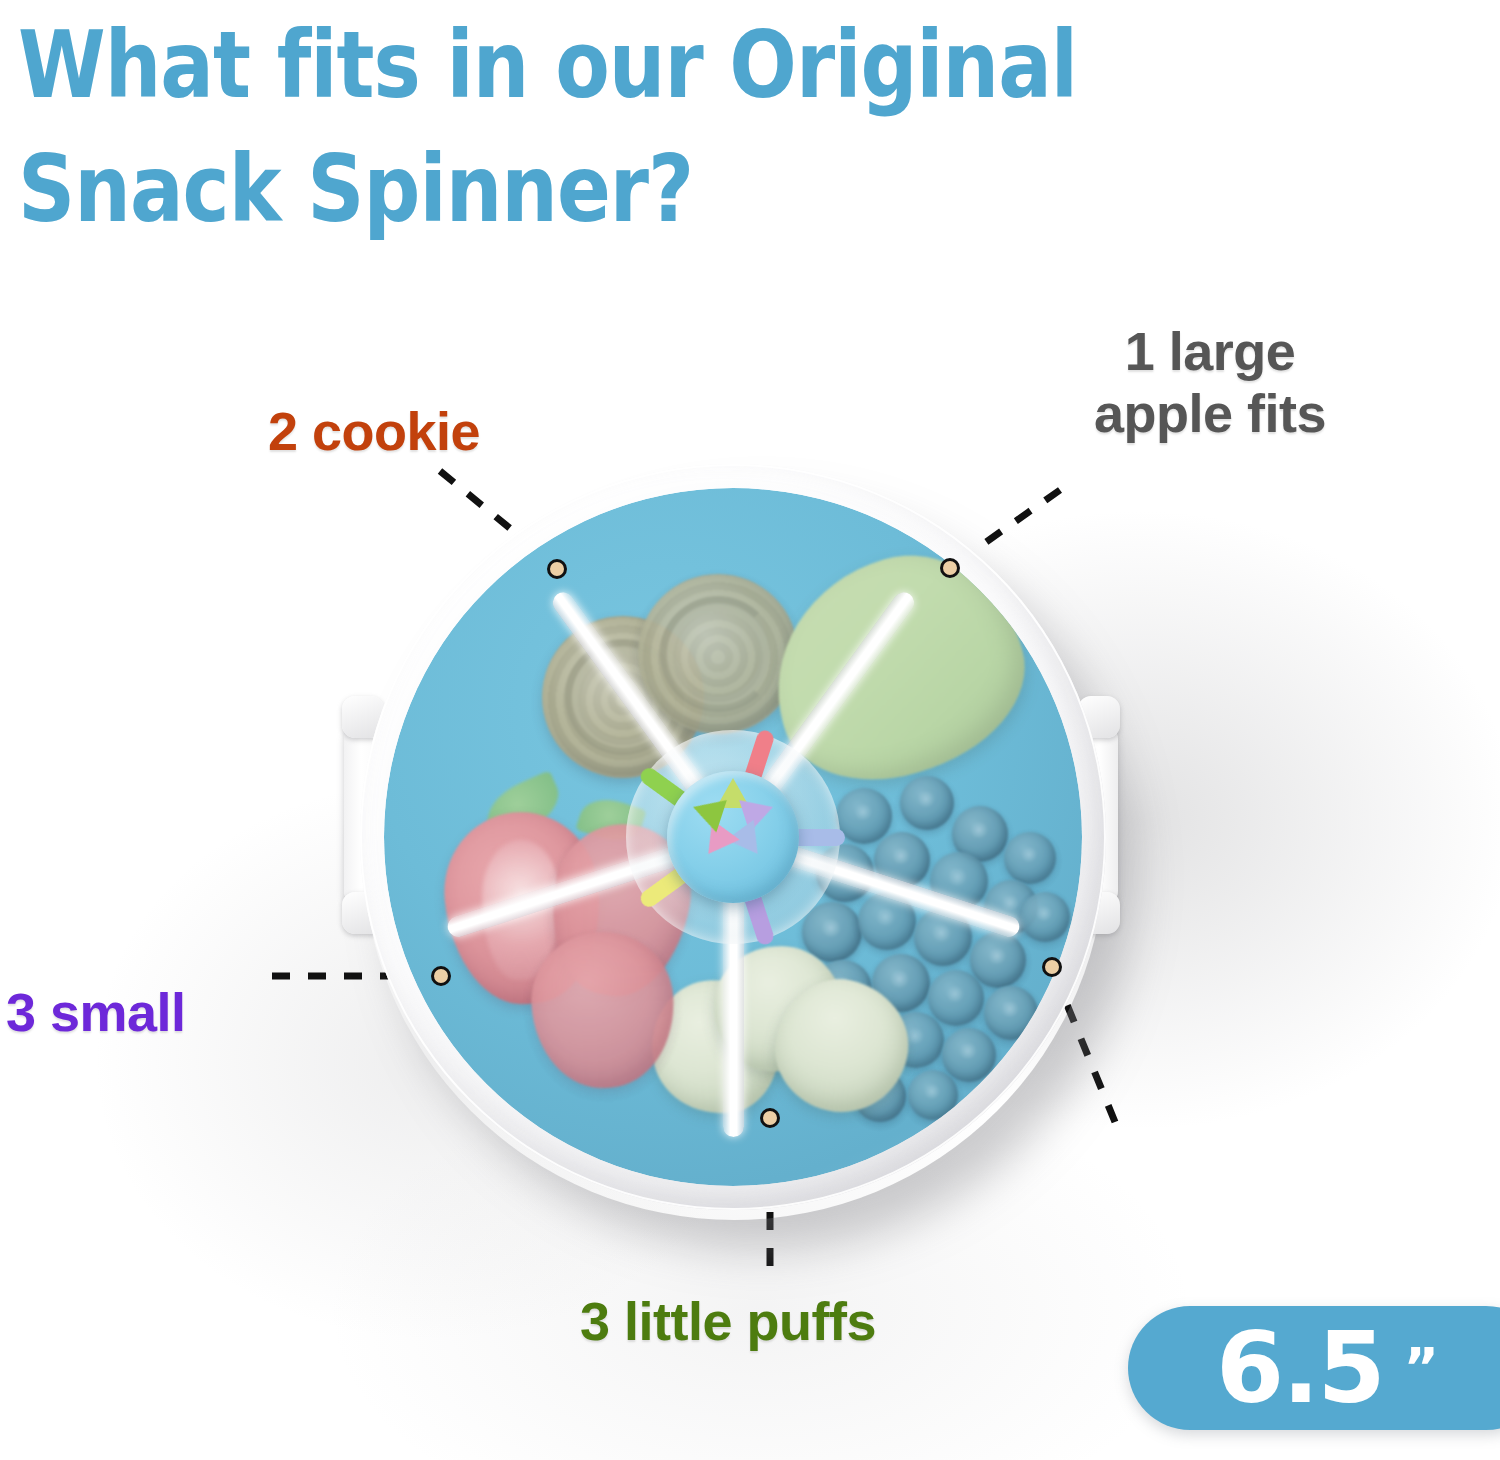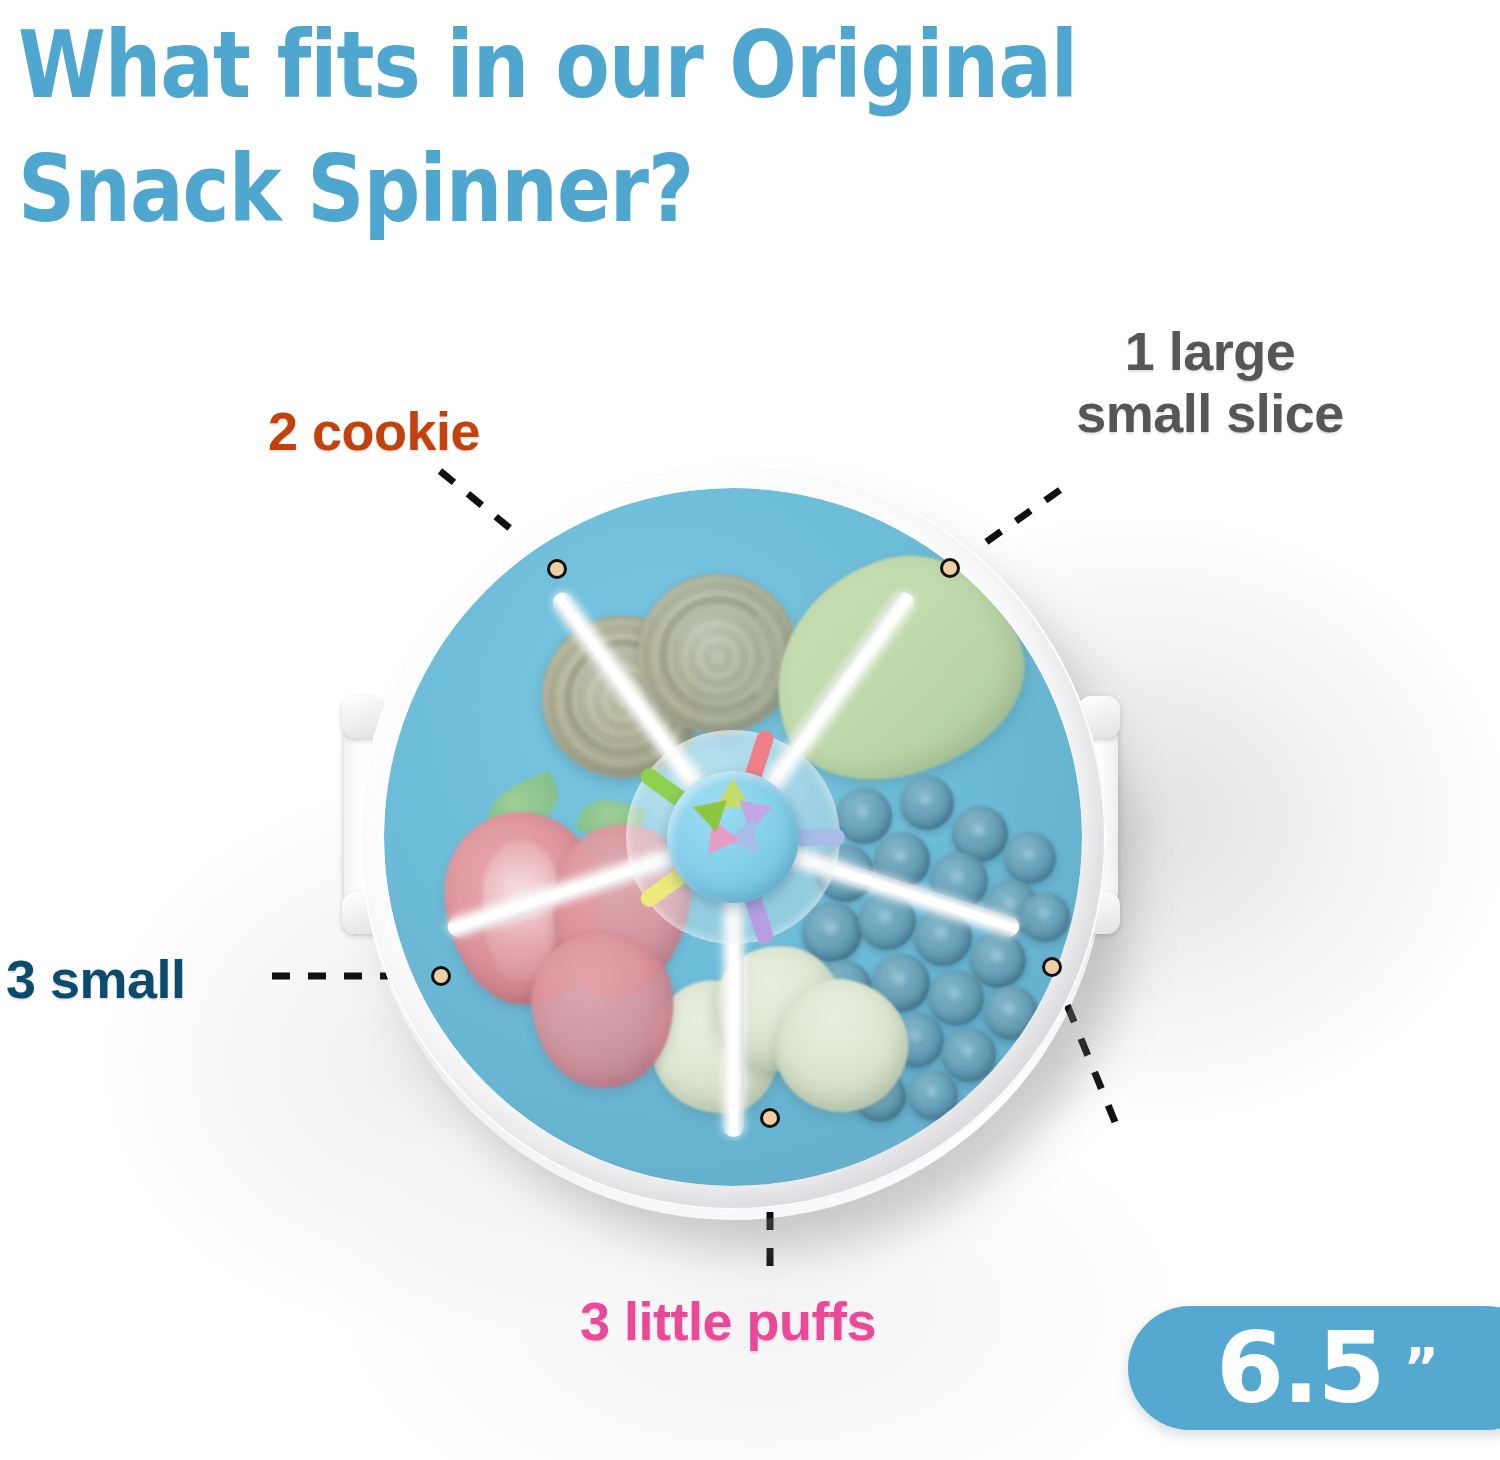--- a/index.html
+++ b/index.html
@@ -338,31 +338,31 @@
   <div class="dot" style="left: 431px; top: 966px; background: rgb(236, 207, 165);"></div>
   <div class="dot" style="left: 1042px; top: 957px; background: rgb(236, 207, 165);"></div>
   <div class="dot" style="left: 760px; top: 1108px; background: rgb(236, 207, 165);"></div>
 
   <div class="label lbl-cookie" style="color: #c2410c;">
     <span>2 cookie</span>
   </div>
 
   <div class="label lbl-apple" style="color: rgb(86, 86, 86);">
     <span>1 large</span>
-    <span>small slice</span>
-  </div>
-
-  <div class="label lbl-straw" style="color: #0c4a6e;">
+    <span>apple fits</span>
+  </div>
+
+  <div class="label lbl-straw" style="color: #6d28d9; margin-top: 33px;">
     <span>3 small</span>
   </div>
 
   <div class="label lbl-blue" style="color: rgb(86, 86, 86);">
   </div>
 
-  <div class="label lbl-puffs" style="color: #ec4899;">
+  <div class="label lbl-puffs" style="color: #4d7c0f;">
     <span>3 little puffs</span>
   </div>
 
   <div class="badge" style="background: rgb(85, 169, 208);">
     <div class="badge-num">6.5</div>
     <div class="badge-unit">”</div>
   </div>
 
 </div>
 

